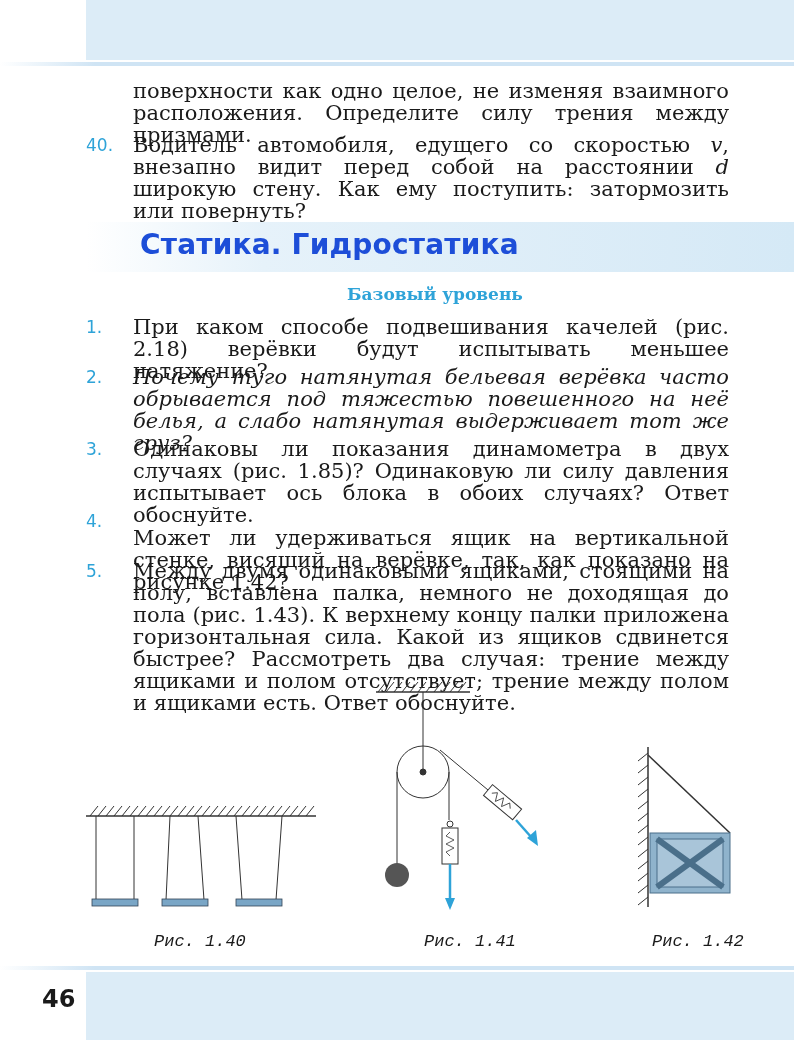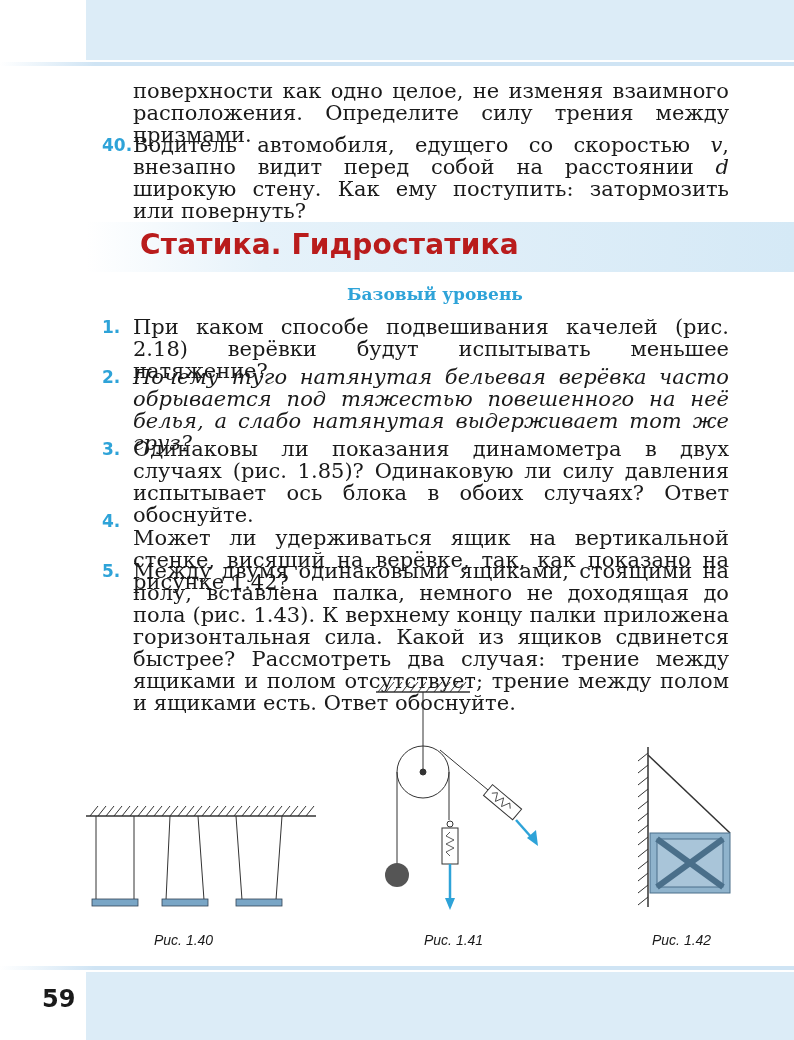--- a/index.html
+++ b/index.html
@@ -29,41 +29,41 @@
     position:absolute; left:42px; top:985px;
     font-family:"DejaVu Sans", sans-serif; font-weight:bold; font-size:24px; color:#1a1a1a;
   }
   .para {
     position:absolute; left:133px; width:596px;
     font-size:21px; line-height:22px; text-align:justify;
     text-align-last:left;
   }
   .num {
     position:absolute; left:86px; width:40px;
-    font-family:"DejaVu Sans", sans-serif; font-weight:bold; font-size:17px;
-    color:#2ea3d8; line-height:22px;margin-left:16px;
+    font-family:"DejaVu Sans", sans-serif; font-weight:normal; font-size:17px;
+    color:#2ea3d8; line-height:22px;
   }
   .section-band {
     position:absolute; left:86px; top:222px; width:708px; height:50px;
     background:linear-gradient(to right,#ffffff 0%, #e6f2fa 25%, #d5e9f6 100%);
     border-radius:0 0 0 0;
   }
   .section-title {
     position:absolute; left:140px; top:228px;
-    font-family:"DejaVu Sans", sans-serif; font-weight:bold; font-size:28px; color:#b91c1c;
+    font-family:"DejaVu Sans", sans-serif; font-weight:bold; font-size:28px; color:#1d4ed8;
     letter-spacing:0.2px;
   }
   .subtitle {
     position:absolute; left:0; width:794px; top:284px; text-align:center;
     padding-left:76px; box-sizing:border-box;
     font-family:"DejaVu Serif", serif; font-weight:bold; font-size:17px; color:#2ea3d8;
   }
   .caption {
-    position:absolute; font-family:Liberation Sans, sans-serif; font-style:italic;
-    font-size:14px; color:#1a1a1a;
+    position:absolute; font-family:Liberation Mono, monospace; font-style:italic;
+    font-size:17px; color:#1a1a1a;
   }
   svg.fig { position:absolute; }
 </style>
 </head>
 <body>
 
 <div class="top-band"></div>
 <div class="top-line"></div>
 
 <div class="para" style="top:80px;">поверхности как одно целое, не изменяя взаимного расположения. Определите силу трения между призмами.</div>
@@ -196,13 +196,13 @@
   </g>
   <rect x="20" y="88" width="80" height="60" fill="#8fb3cc" stroke="#4a6f8a" stroke-width="1"></rect>
   <rect x="27" y="94" width="66" height="48" fill="#a9c5d9" stroke="#4a6f8a" stroke-width="1"></rect>
   <line x1="27" y1="94" x2="93" y2="142" stroke="#4a6f8a" stroke-width="6"></line>
   <line x1="93" y1="94" x2="27" y2="142" stroke="#4a6f8a" stroke-width="6"></line>
 </svg>
 <div class="caption" style="left:652px; top:932px;text-align:center;">Рис. 1.42</div>
 
 <div class="bottom-line"></div>
 <div class="bottom-band"></div>
-<div class="page-number">59</div>
+<div class="page-number">46</div>
 
 </body></html>

